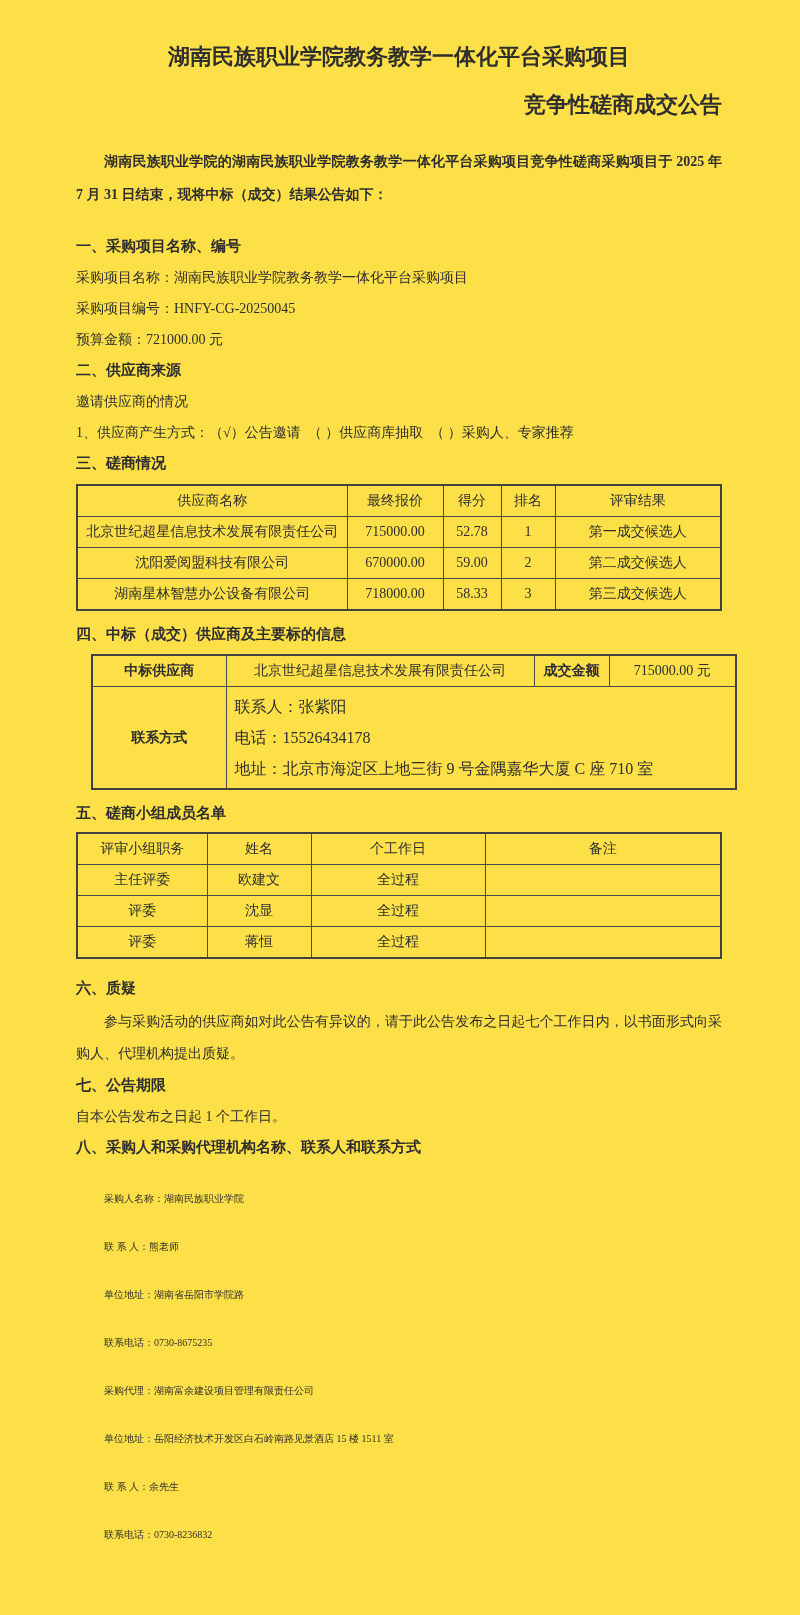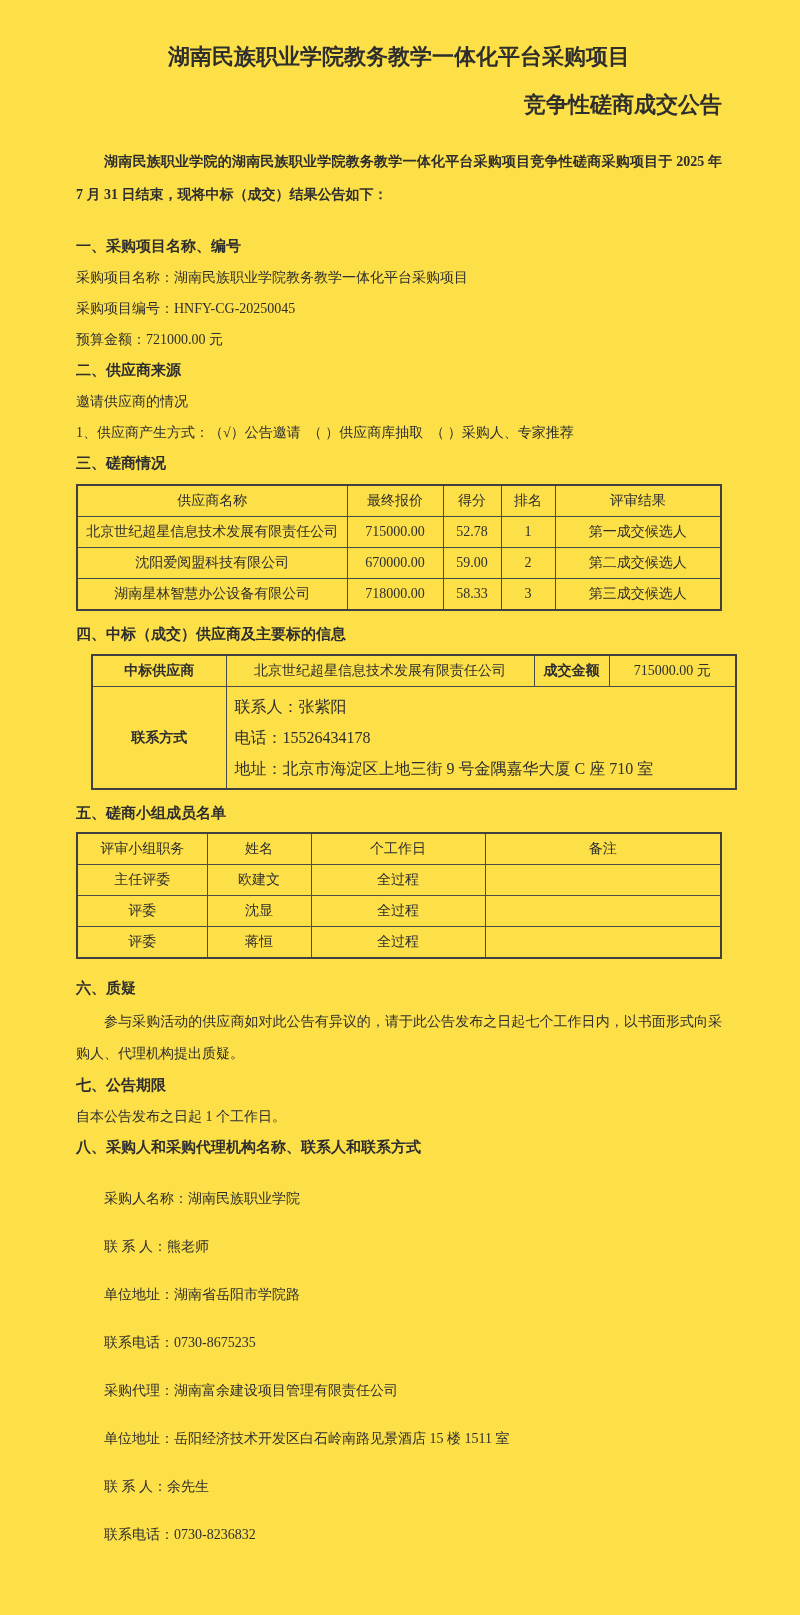--- a/index.html
+++ b/index.html
@@ -85,21 +85,21 @@
     font-size: 14px;
     line-height: 32px;
     text-align: justify;
     text-indent: 2em;
     margin: 2px 0 0 0;
   }
   .h-gap { margin-top: 13px; }
   .s7-body { margin-top: 15px; }
   .s8-block { margin-top: 12px; }
   .s8-block p {
-    font-size: 14px;
+    font-size: 10px;
     line-height: 48px;
     margin: 0;
     padding-left: 28px;
     white-space: pre-wrap;
   }
 </style>
 </head>
 <body>
 
 <div class="page">

